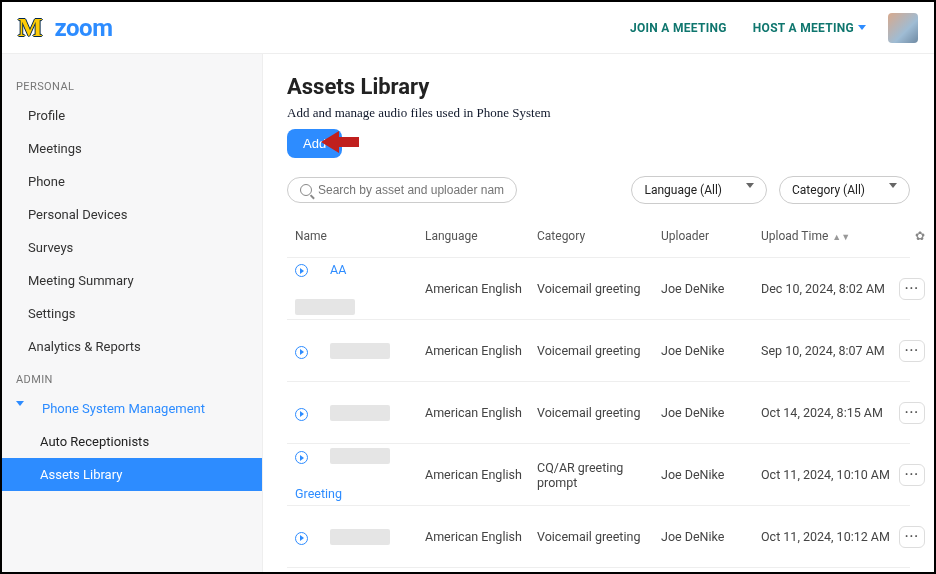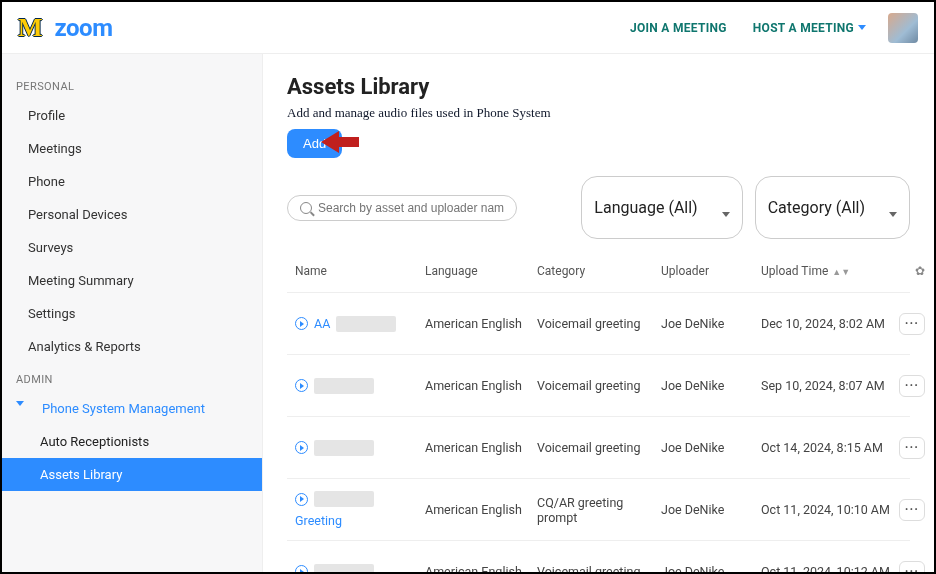--- a/index.html
+++ b/index.html
@@ -179,24 +179,24 @@
     position: absolute;
     width: 5px; height: 1.5px;
     background: #888;
     bottom: -2px; right: -4px;
     transform: rotate(45deg);
   }
   .filter-spacer { flex:1; }
   .dropdown {
     border: 1px solid #ccc;
     border-radius: 16px;
-    padding: 21px 12px;
-    font-size: 16px;
+    padding: 6px 12px;
+    font-size: 12px;
     display: inline-flex;
-    align-items: flex-end;
+    align-items: flex-start;
     gap: 24px;
     cursor: pointer;
     min-width: 120px;
     justify-content: space-between;
   }
   
   .thead, .trow {
     display: grid;
     grid-template-columns: 130px 112px 124px 100px 130px 34px;
     align-items: center;
@@ -211,22 +211,22 @@
   .gearhd { text-align:right; color:#888; cursor:pointer; }
   .sortic { font-size: 9px; color:#999; margin-left:4px;}
   .trow {
     height: 62px;
     border-bottom: 1px solid #eee;
     font-size: 12.5px;
     color: #444;
   }
   .name-cell {
     display:flex;
-    align-items:center;
-    gap:6px;
+    align-items:flex-end;
+    gap:22px;
     flex-wrap:wrap;
   }
   .play-ic {
     width: 13px; height: 13px;
     border: 1.5px solid #2d8cff;
     border-radius: 50%;
     display:inline-flex;
     align-items:center;
     justify-content:center;
     flex-shrink:0;

